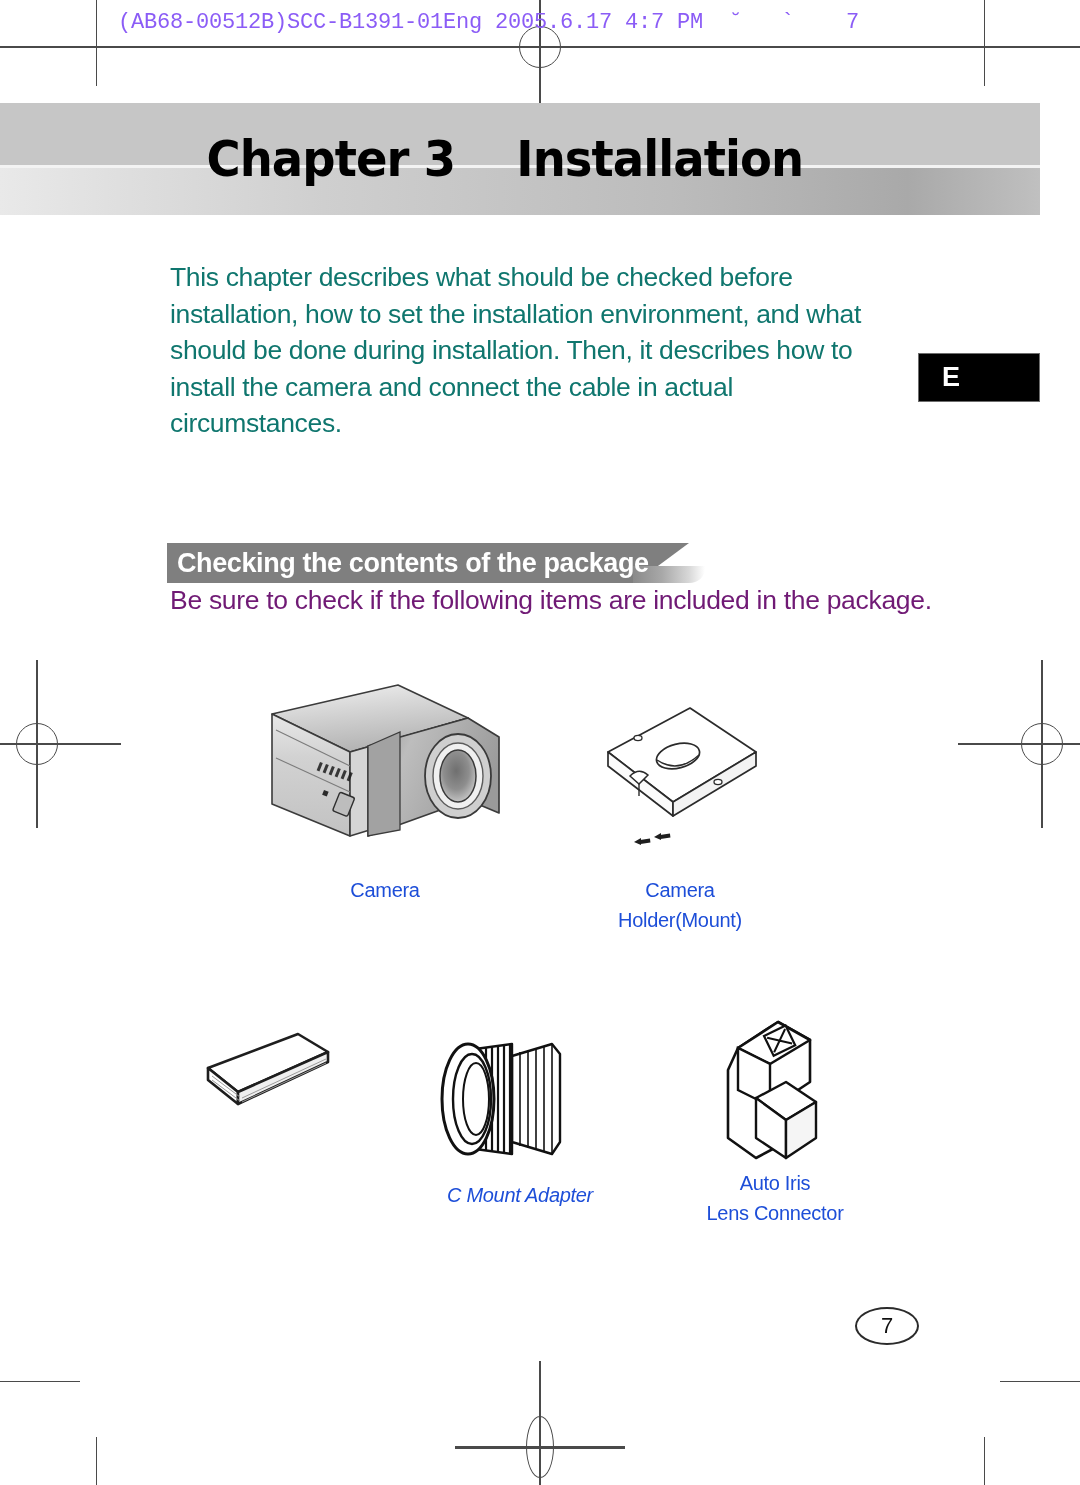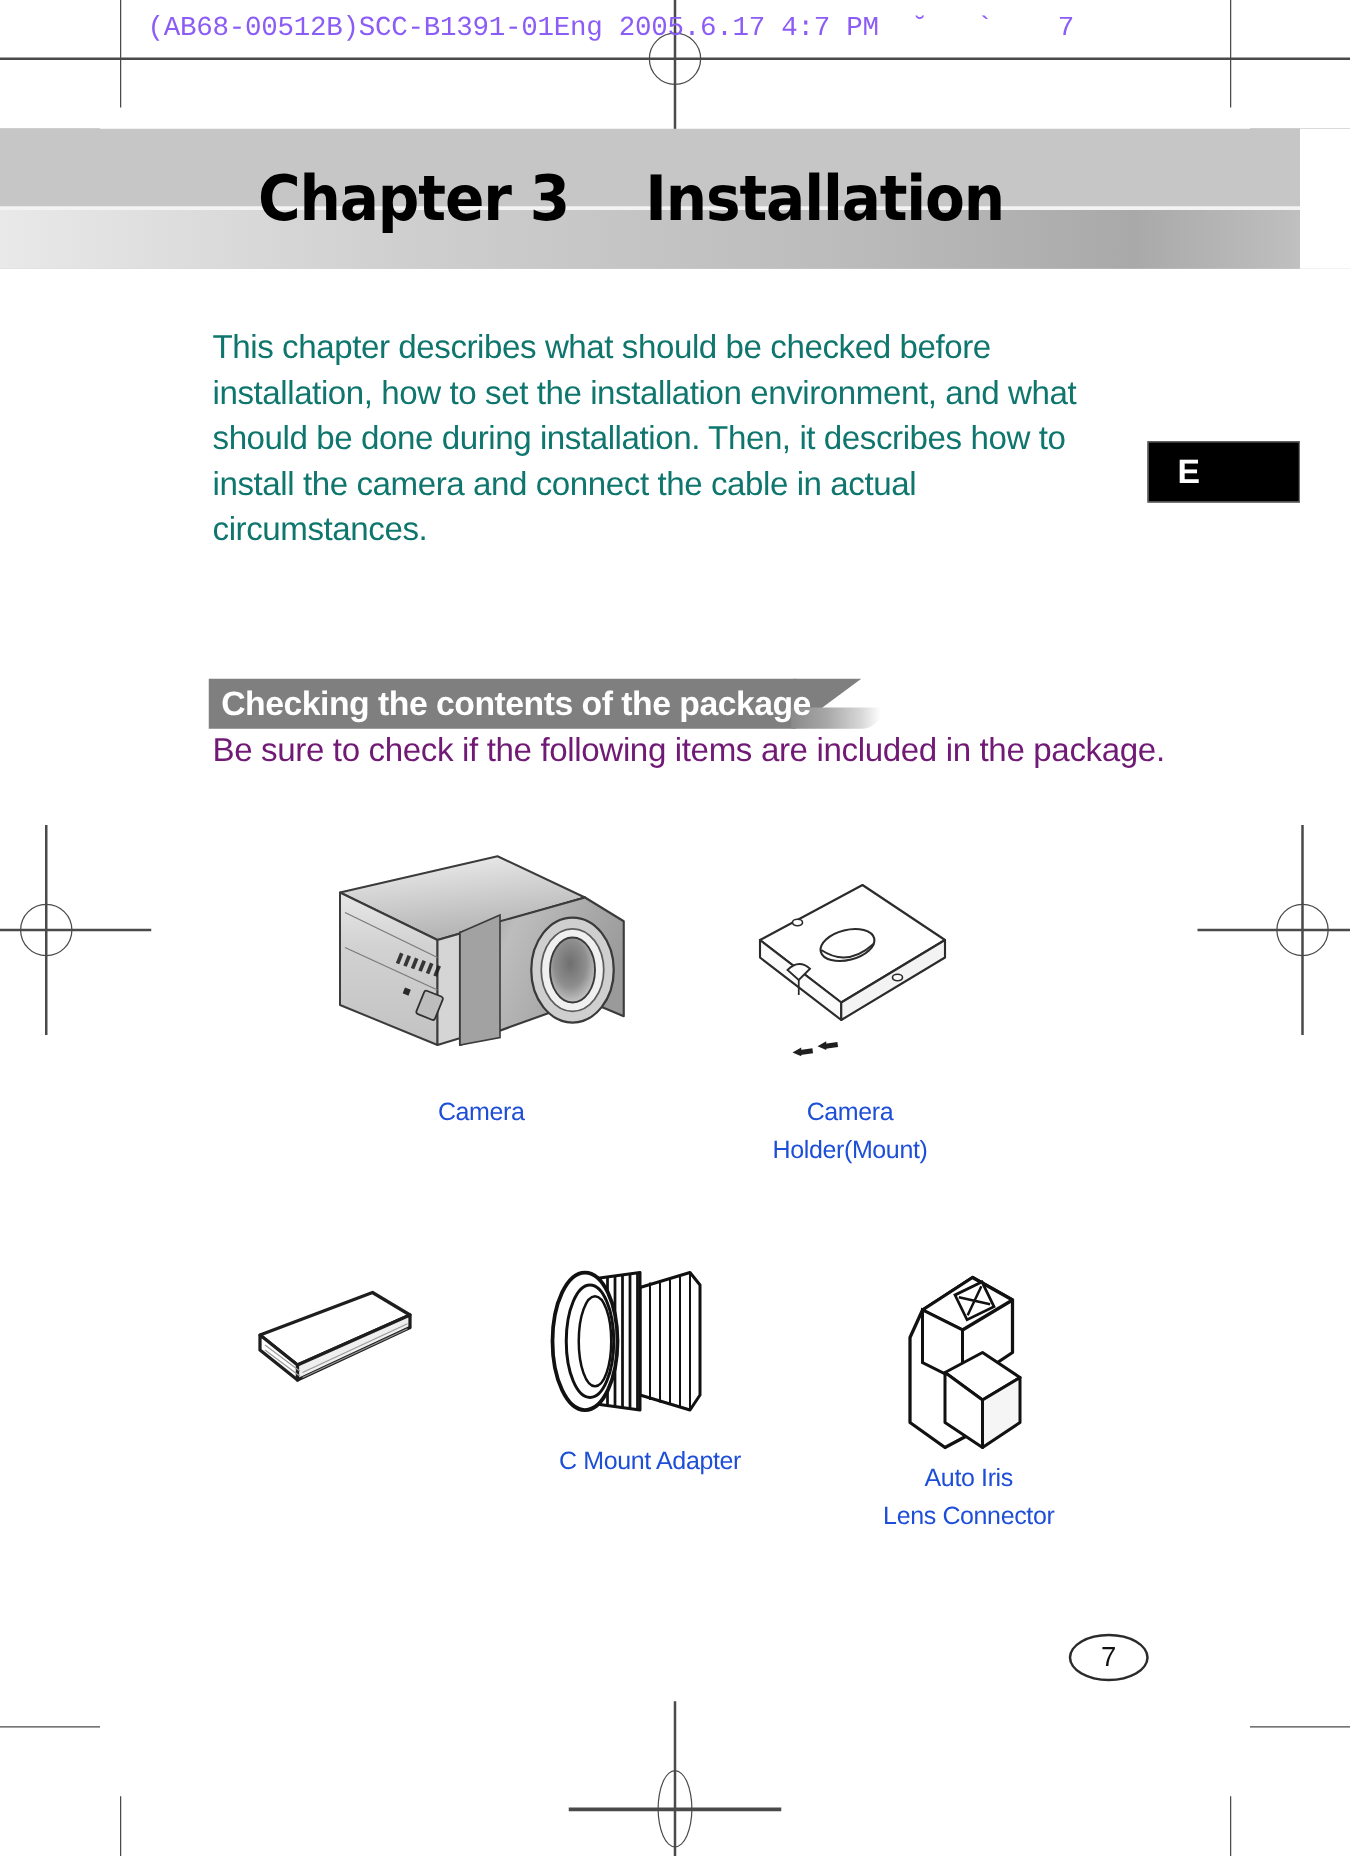--- a/index.html
+++ b/index.html
@@ -421,21 +421,21 @@
         <path d="M88,74 L178,34 L178,44 L88,86 Z" fill="#efefef" stroke="#1e1e1e" stroke-width="2.6" stroke-linejoin="round"></path>
 
         <path d="M62,58 L90,79" stroke="#9a9a9a" stroke-width="1"></path>
         <path d="M62,62 L90,83" stroke="#9a9a9a" stroke-width="1"></path>
         <path d="M92,80 L176,41" stroke="#9a9a9a" stroke-width="1"></path>
         <path d="M92,84 L176,45" stroke="#9a9a9a" stroke-width="1"></path>
       </svg>
     </div>
   </div>
 
-  <div class="item-cell" style="left:400px; top:326px; width:240px;">
+  <div class="item-cell" style="left:400px; top:352px; width:240px;font-style:italic;">
     <div class="item-art" style="width:240px; height:158px;">
       <svg width="240" height="158" viewBox="0 0 240 158">
 
         <path d="M112,34 L152,22 L160,32 L160,120 L152,132 L112,120 Z" fill="#ffffff" stroke="#111" stroke-width="2.4" stroke-linejoin="round"></path>
         <g stroke="#111" stroke-width="1.6">
           <path d="M120,30 L120,124"></path>
           <path d="M128,28 L128,126"></path>
           <path d="M136,26 L136,128"></path>
           <path d="M144,24 L144,130"></path>
           <path d="M152,22 L152,132"></path>

